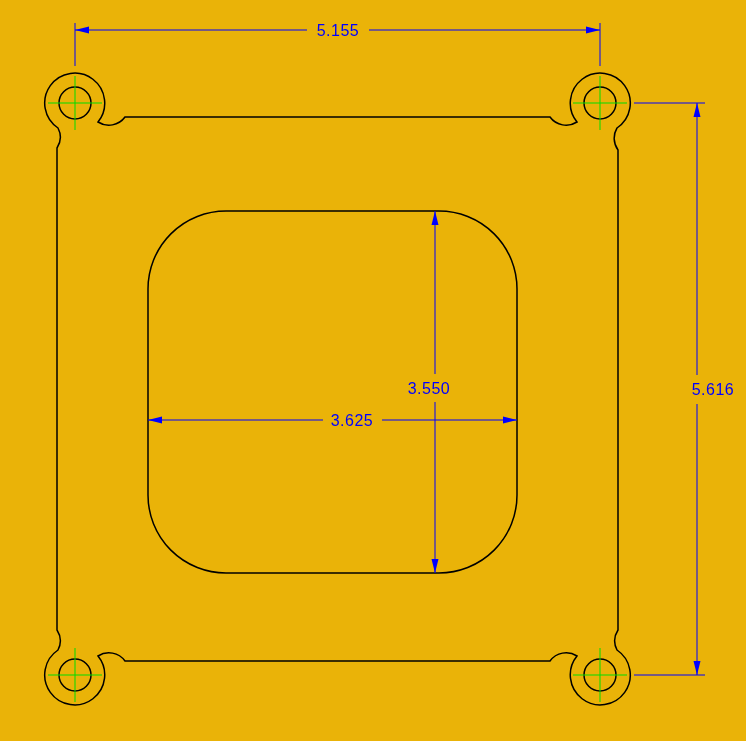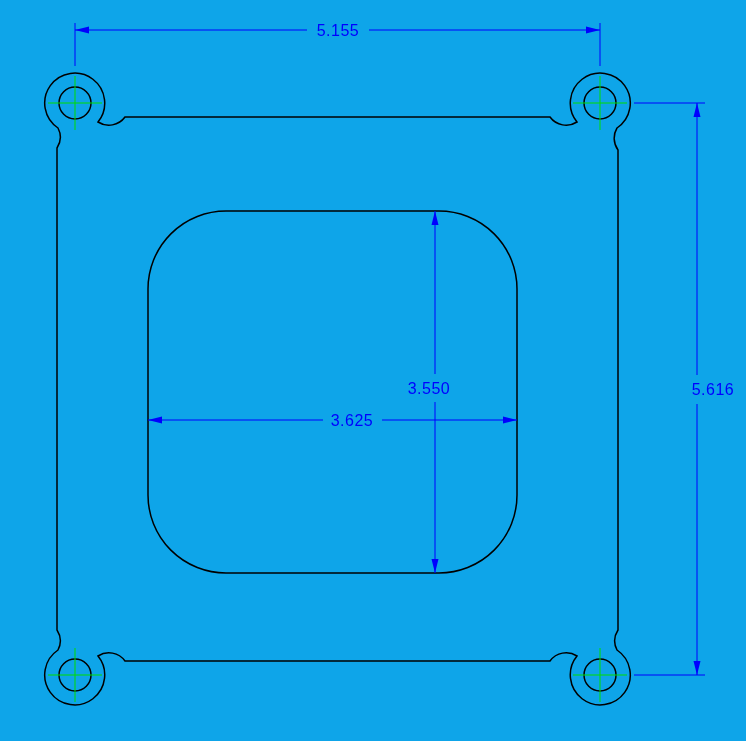--- a/index.html
+++ b/index.html
@@ -4,21 +4,21 @@
 <style>
   html, body {
     margin: 0;
     padding: 0;
     background: #ffffff;
   }
   .stage {
     position: relative;
     width: 746px;
     height: 741px;
-    background: #0ea5e9;
+    background: #eab308;
     overflow: hidden;
   }
   svg {
     display: block;
   }
   svg text {
     font-family: "Liberation Sans", sans-serif;
     font-size: 16px;
     letter-spacing: 0.5px;
   }

